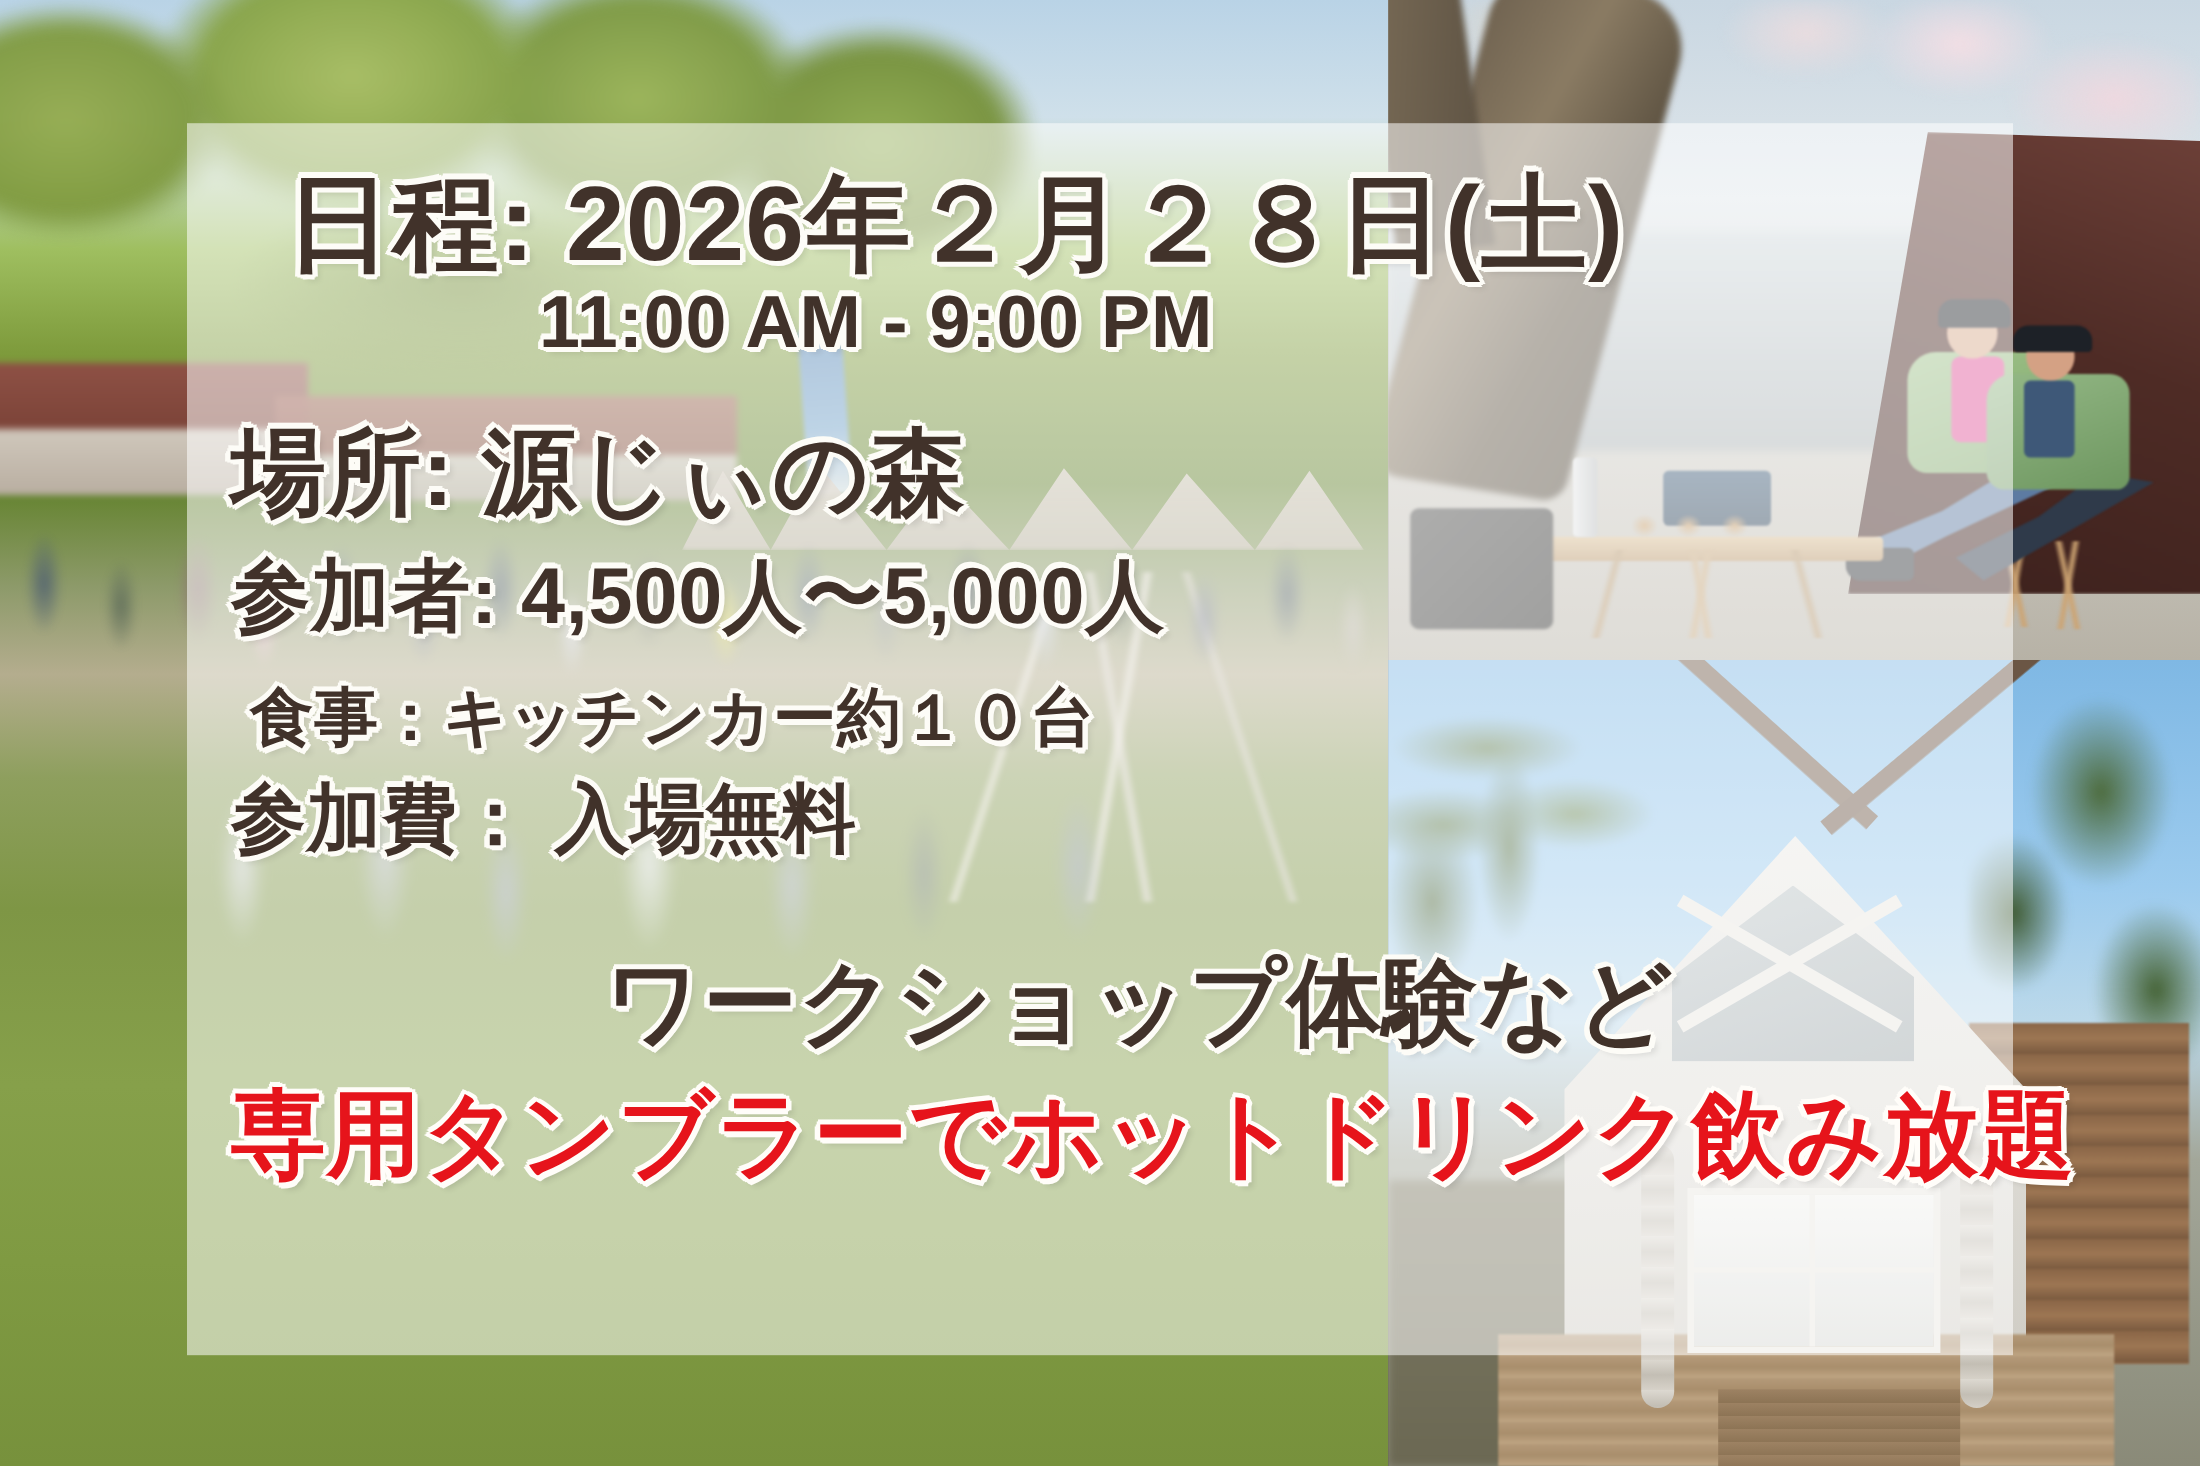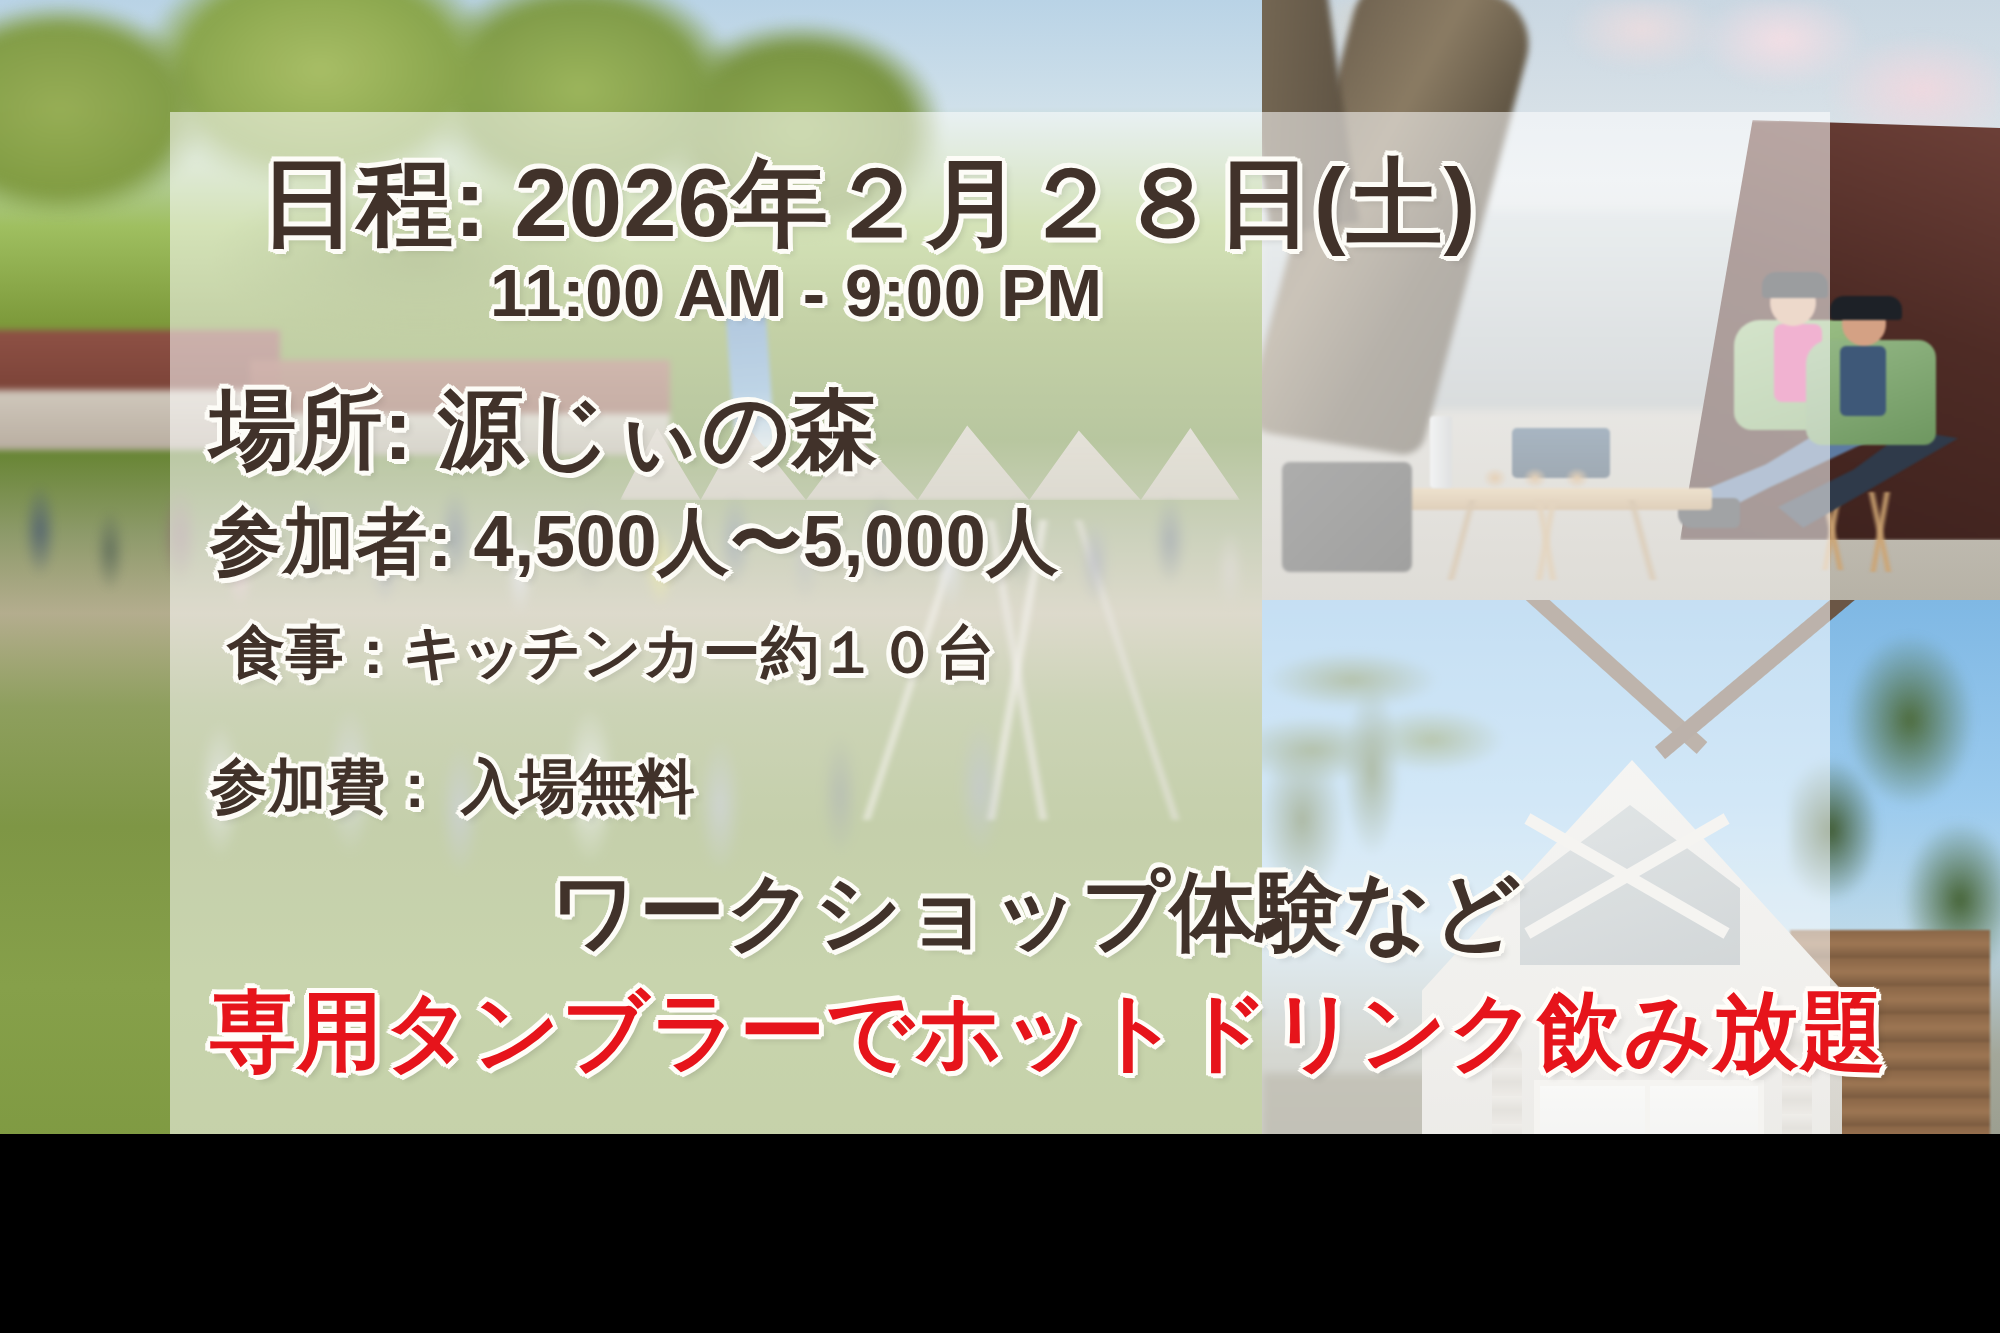--- a/index.html
+++ b/index.html
@@ -3,21 +3,21 @@
 <meta charset="utf-8">
 <style>
   html, body {
     margin: 0;
     padding: 0;
     background: #000;
   }
   #poster {
     position: relative;
     width: 2000px;
-    height: 1134px;
+    height: 1333px;
     overflow: hidden;
     font-family: "Liberation Sans", sans-serif;
   }
 
   
   .photo {
     position: absolute;
     overflow: hidden;
   }
 
@@ -478,21 +478,21 @@
        3px -3px 0 #fdfcf7,  -3px -3px 0 #fdfcf7,
        5px  2px 0 #fdfcf7,  -5px  2px 0 #fdfcf7,
        2px  5px 0 #fdfcf7,  -2px -5px 0 #fdfcf7,
        6px  6px 6px rgba(0,0,0,0.10);
   }
   #line-date     { left: 90px;  top: 28px;  font-size: 96px; }
   #line-time     { left: 320px; top: 142px; font-size: 67px; }
   #line-place    { left: 40px;  top: 260px; font-size: 86px; }
   #line-people   { left: 40px;  top: 382px; font-size: 72px; }
   #line-food     { left: 57px;  top: 502px; font-size: 58px; }
-  #line-fee      { left: 40px;  top: 636px; font-size: 58px; }
+  #line-fee      { left: 40px;  top: 587px; font-size: 68px; }
   #line-workshop { left: 380px; top: 742px; font-size: 86px; }
   #line-tumbler  {
     left: 40px; top: 862px; font-size: 86px;
     color: #e6141b;
     text-shadow:
        4px  0   0 #fffdf9,  -4px  0   0 #fffdf9,
        0    4px 0 #fffdf9,   0   -4px 0 #fffdf9,
        3px  3px 0 #fffdf9,  -3px  3px 0 #fffdf9,
        3px -3px 0 #fffdf9,  -3px -3px 0 #fffdf9,
        5px  2px 0 #fffdf9,  -5px  2px 0 #fffdf9,

